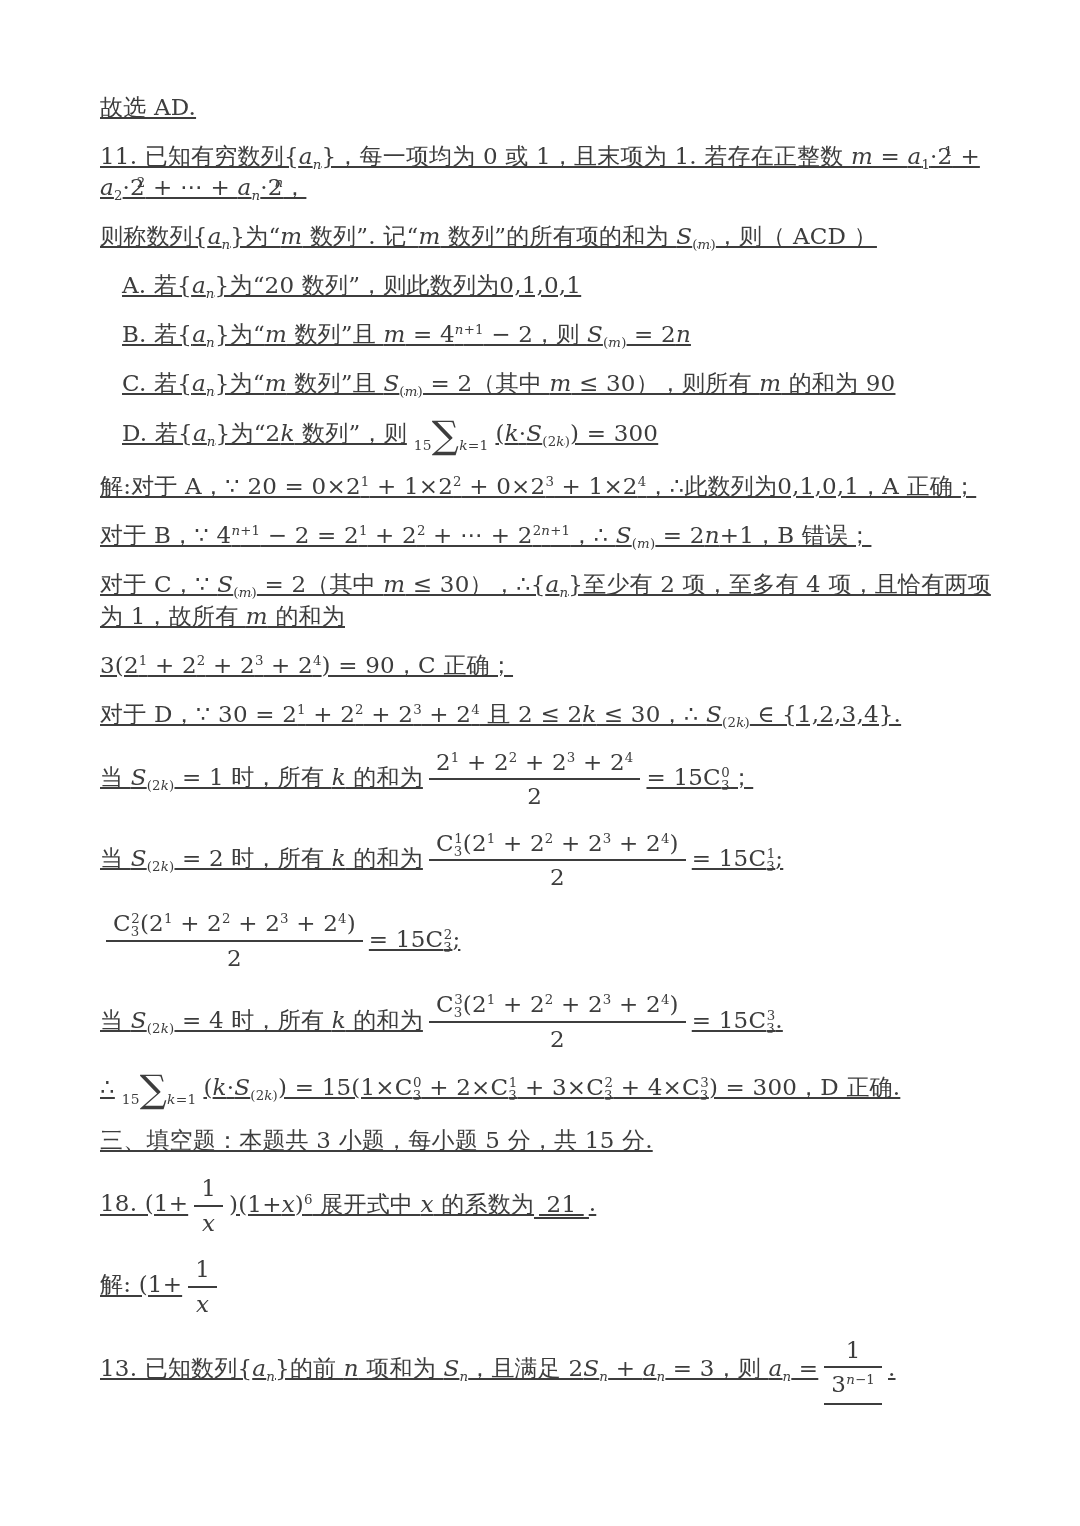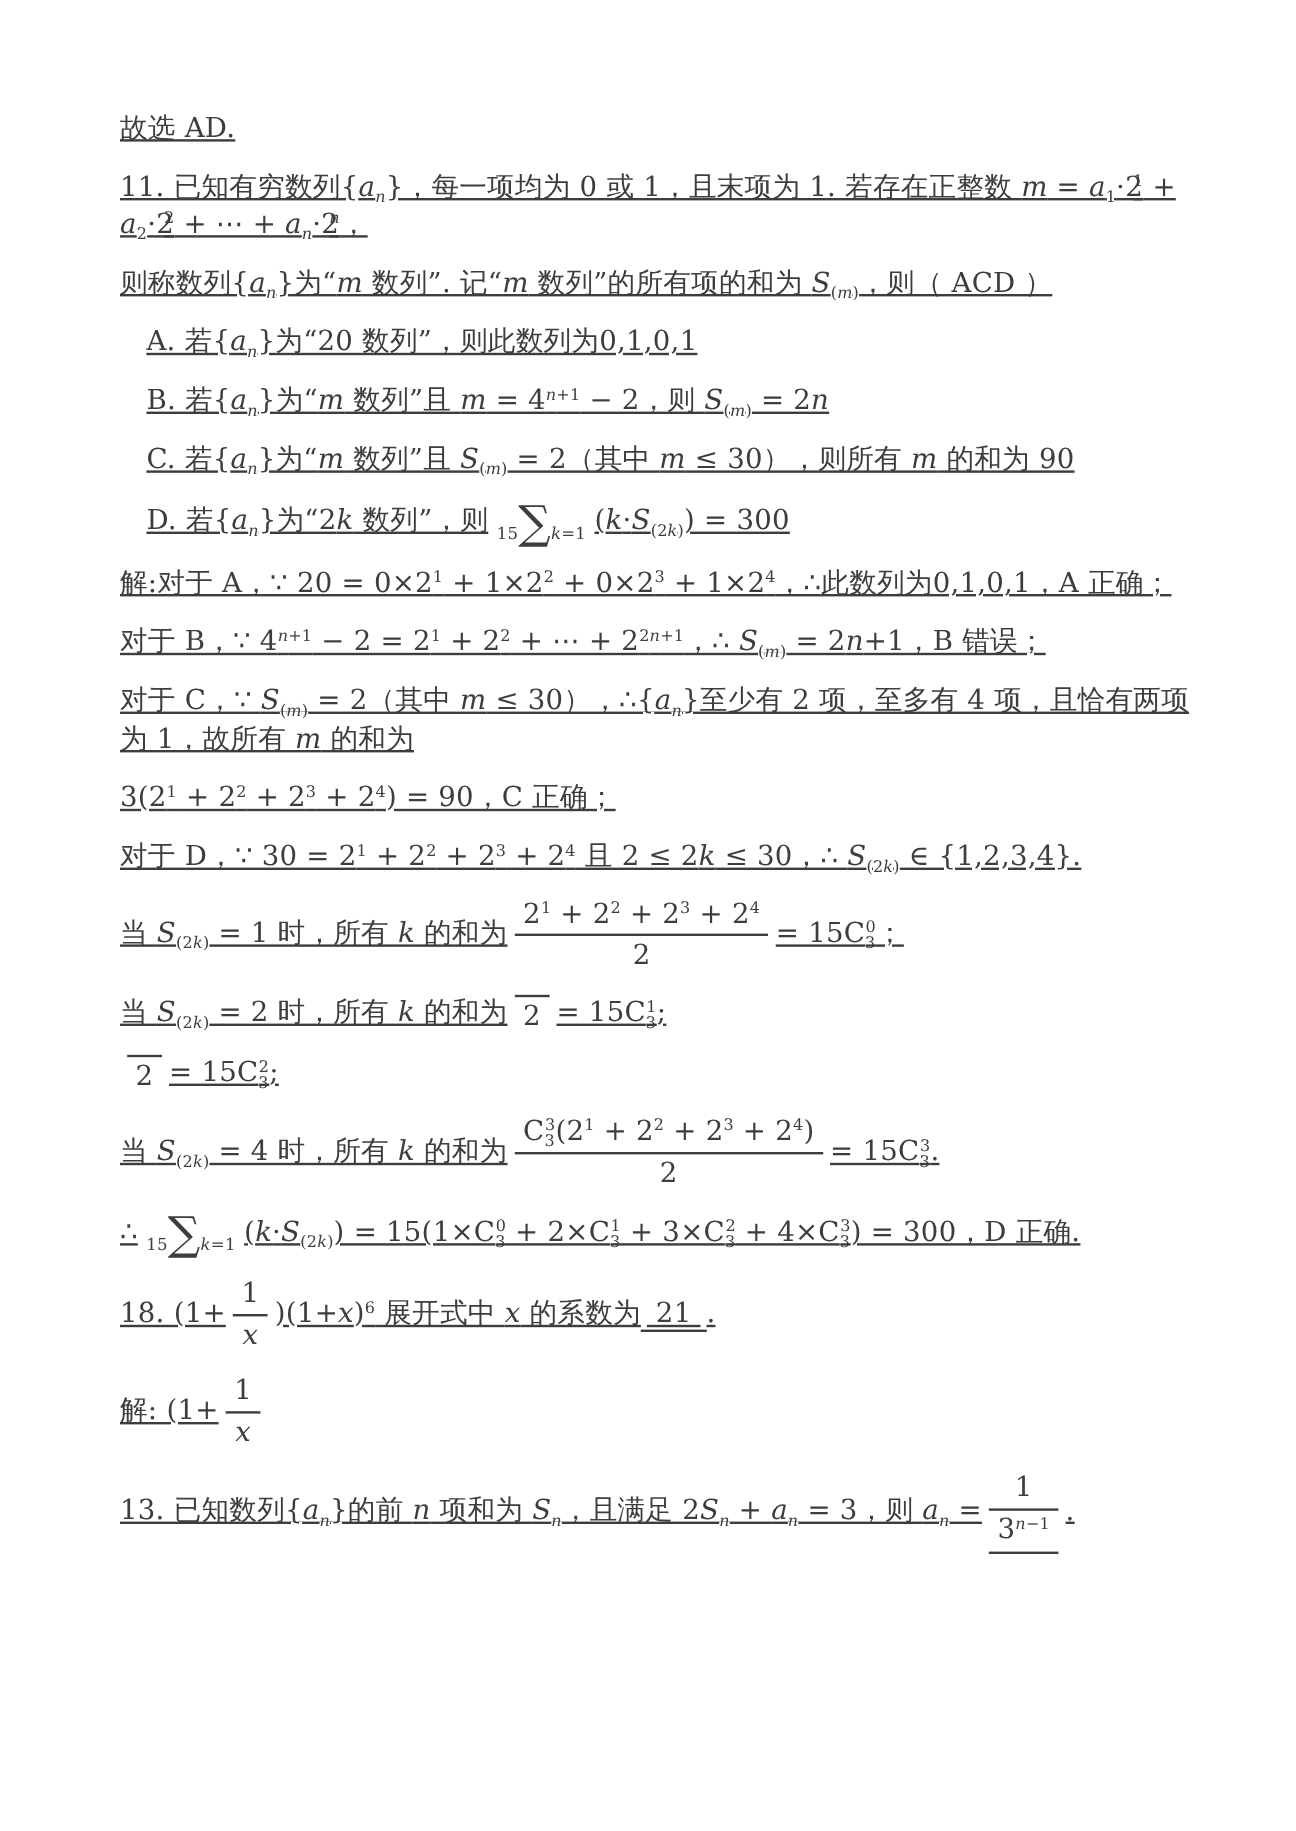--- a/index.html
+++ b/index.html
@@ -63,34 +63,37 @@
     <div class="line" data-name="line-sol-a"><span data-name="text-run">解:对于 A，∵ 20 = 0×2<sup>1</sup> + 1×2<sup>2</sup> + 0×2<sup>3</sup> + 1×2<sup>4</sup>，∴此数列为0,1,0,1，A 正确；</span></div>
     <div class="line" data-name="line-sol-b"><span data-name="text-run">对于 B，∵ 4<sup><i>n</i>+1</sup> − 2 = 2<sup>1</sup> + 2<sup>2</sup> + ⋯ + 2<sup>2<i>n</i>+1</sup>，∴ <i>S</i><sub>(<i>m</i>)</sub> = 2<i>n</i>+1，B 错误；</span></div>
     <div class="line" data-name="line-sol-c-1"><span data-name="text-run">对于 C，∵ <i>S</i><sub>(<i>m</i>)</sub> = 2（其中 <i>m</i> ≤ 30），∴{<i>a</i><sub><i>n</i></sub>}至少有 2 项，至多有 4 项，且恰有两项为 1，故所有 <i>m</i> 的和为</span></div>
     <div class="line" data-name="line-sol-c-2"><span data-name="text-run">3(2<sup>1</sup> + 2<sup>2</sup> + 2<sup>3</sup> + 2<sup>4</sup>) = 90，C 正确；</span></div>
     <div class="line" data-name="line-sol-d-1"><span data-name="text-run">对于 D，∵ 30 = 2<sup>1</sup> + 2<sup>2</sup> + 2<sup>3</sup> + 2<sup>4</sup> 且 2 ≤ 2<i>k</i> ≤ 30，∴ <i>S</i><sub>(2<i>k</i>)</sub> ∈ {1,2,3,4}.</span></div>
     <div class="line" data-name="line-case-s1"><span data-name="text-run">当 <i>S</i><sub>(2<i>k</i>)</sub> = 1 时，所有 <i>k</i> 的和为</span><span class="frac" data-name="fraction">
         <span class="num" data-name="fraction-numerator">2<sup>1</sup> + 2<sup>2</sup> + 2<sup>3</sup> + 2<sup>4</sup></span>
         <span class="den" data-name="fraction-denominator">2</span>
       </span><span data-name="text-run">= 15C<sub>3</sub><sup>0</sup>；</span></div>
     <div class="line" data-name="line-case-s2"><span data-name="text-run">当 <i>S</i><sub>(2<i>k</i>)</sub> = 2 时，所有 <i>k</i> 的和为</span><span class="frac" data-name="fraction">
+        <span class="num" data-name="fraction-numerator">C<sub>3</sub><sup>1</sup>(2<sup>1</sup> + 2<sup>2</sup> + 2<sup>3</sup> + 2<sup>4</sup>)</span>
         <span class="den" data-name="fraction-denominator">2</span>
       </span><span data-name="text-run">= 15C<sub>3</sub><sup>1</sup>;</span></div>
     <div class="line" data-name="line-case-s3"><span class="frac" data-name="fraction">
+        <span class="num" data-name="fraction-numerator">C<sub>3</sub><sup>2</sup>(2<sup>1</sup> + 2<sup>2</sup> + 2<sup>3</sup> + 2<sup>4</sup>)</span>
         <span class="den" data-name="fraction-denominator">2</span>
       </span><span data-name="text-run">= 15C<sub>3</sub><sup>2</sup>;</span></div>
     <div class="line" data-name="line-case-s4"><span data-name="text-run">当 <i>S</i><sub>(2<i>k</i>)</sub> = 4 时，所有 <i>k</i> 的和为</span><span class="frac" data-name="fraction">
         <span class="num" data-name="fraction-numerator">C<sub>3</sub><sup>3</sup>(2<sup>1</sup> + 2<sup>2</sup> + 2<sup>3</sup> + 2<sup>4</sup>)</span>
         <span class="den" data-name="fraction-denominator">2</span>
       </span><span data-name="text-run">= 15C<sub>3</sub><sup>3</sup>.</span></div>
     <div class="line" data-name="line-sum-conclusion"><span data-name="text-run">∴</span><span class="sum" data-name="summation-symbol">
         <span class="lim" data-name="sum-upper-limit">15</span>
         <span class="sigma" data-name="sigma-icon">∑</span>
         <span class="lim" data-name="sum-lower-limit"><i>k</i>=1</span>
       </span><span data-name="text-run">(<i>k</i>·<i>S</i><sub>(2<i>k</i>)</sub>) = 15(1×C<sub>3</sub><sup>0</sup> + 2×C<sub>3</sub><sup>1</sup> + 3×C<sub>3</sub><sup>2</sup> + 4×C<sub>3</sub><sup>3</sup>) = 300，D 正确.</span></div>
+    <div class="line" data-name="line-section-3-header"><span data-name="text-run">三、填空题：本题共 3 小题，每小题 5 分，共 15 分.</span></div>
     <div class="line" data-name="line-q12"><span data-name="text-run">18. (1+</span><span class="frac" data-name="fraction">
         <span class="num" data-name="fraction-numerator">1</span>
         <span class="den" data-name="fraction-denominator"><i>x</i></span>
       </span><span data-name="text-run">)(1+<i>x</i>)<sup>6</sup> 展开式中 <i>x</i> 的系数为</span><span class="u" data-name="underlined-answer"> 21 </span><span data-name="text-run">.</span></div>
     <div class="line" data-name="line-q12-solution"><span data-name="text-run">解: (1+</span><span class="frac" data-name="fraction">
         <span class="num" data-name="fraction-numerator">1</span>
         <span class="den" data-name="fraction-denominator"><i>x</i></span>
       </span></div>
     <div class="line" data-name="line-q13"><span data-name="text-run">13. 已知数列{<i>a</i><sub><i>n</i></sub>}的前 <i>n</i> 项和为 <i>S</i><sub><i>n</i></sub>，且满足 2<i>S</i><sub><i>n</i></sub> + <i>a</i><sub><i>n</i></sub> = 3，则 <i>a</i><sub><i>n</i></sub> =</span><span class="frac u-frac" data-name="fraction-underlined">
         <span class="num" data-name="fraction-numerator">1</span>

